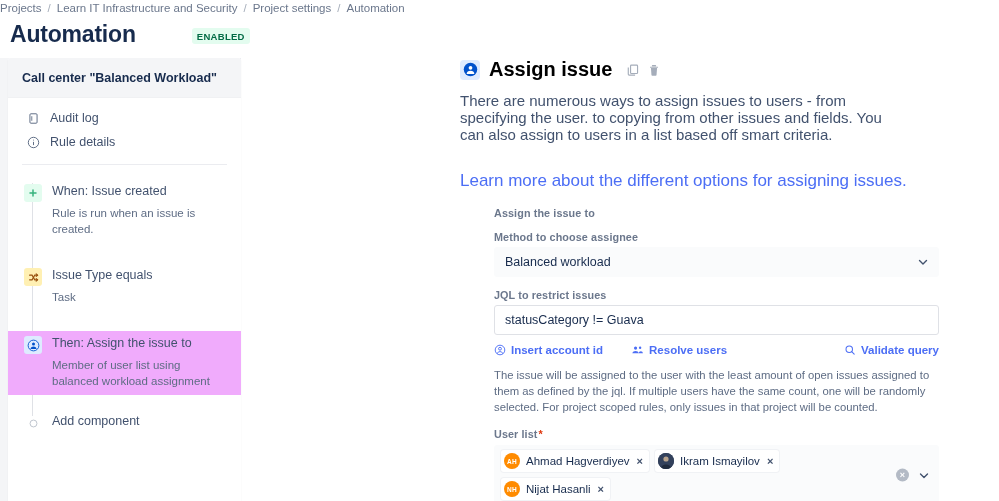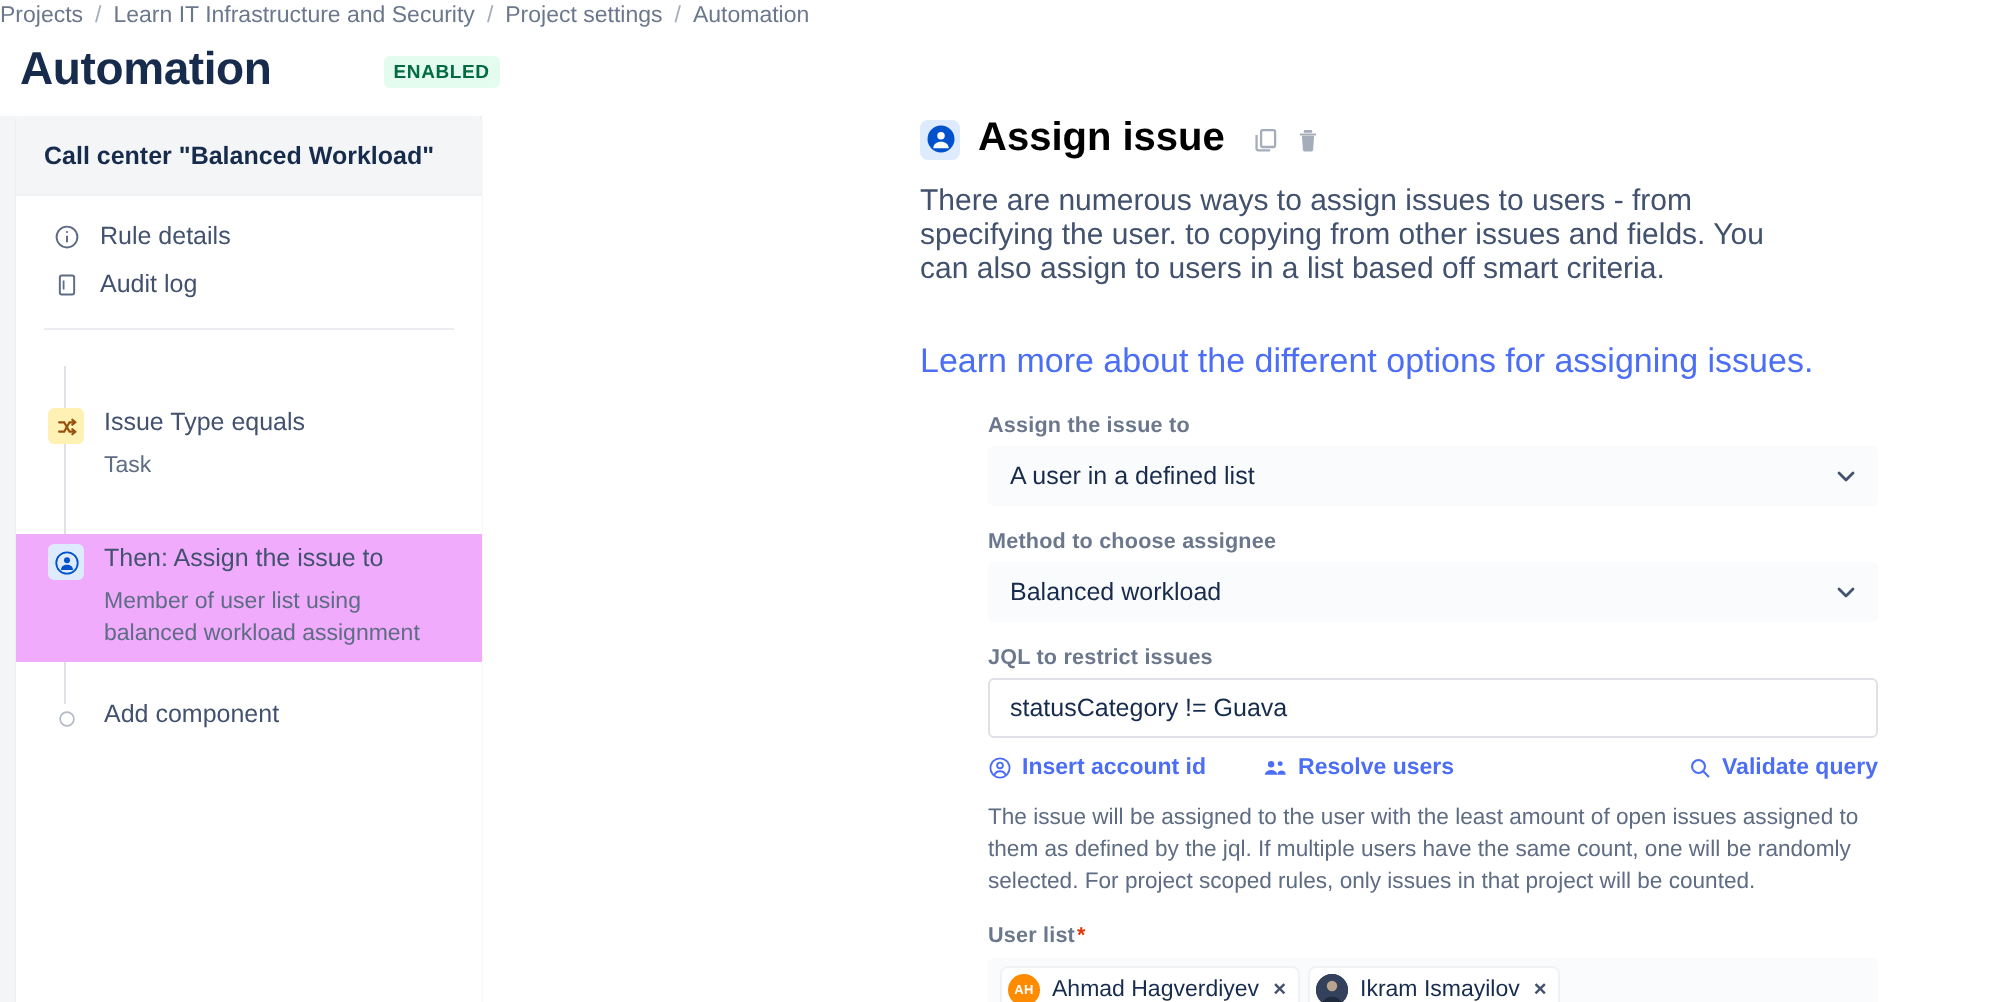--- a/index.html
+++ b/index.html
@@ -216,43 +216,55 @@
   <div class="left-panel"></div>
   <div class="left-divider"></div>
 
   <div class="rule-card">
     <div class="rule-card-head">Call center "Balanced Workload"</div>
 
     <div class="nav-list">
       <div class="nav-item">
         <span class="nav-ico">
           <svg width="13" height="13" viewBox="0 0 16 16" fill="none" stroke="currentColor" stroke-width="1.2">
+            <rect x="3.6" y="2.2" width="8.8" height="11.6" rx="1.2"></rect>
+            <line x1="5.9" y1="5.2" x2="5.9" y2="10.8" stroke-width="1.1"></line>
+          </svg>
+        </span>
+        <span>Audit log</span>
+      </div>
+      <div class="nav-item">
+        <span class="nav-ico">
+          <svg width="13" height="13" viewBox="0 0 16 16" fill="none" stroke="currentColor" stroke-width="1.2">
             <circle cx="8" cy="8" r="6.4"></circle>
             <line x1="8" y1="7.2" x2="8" y2="11.2"></line>
             <circle cx="8" cy="4.9" r="0.65" fill="currentColor" stroke="none"></circle>
           </svg>
         </span>
         <span>Rule details</span>
       </div>
-      <div class="nav-item">
-        <span class="nav-ico">
-          <svg width="13" height="13" viewBox="0 0 16 16" fill="none" stroke="currentColor" stroke-width="1.2">
-            <rect x="3.6" y="2.2" width="8.8" height="11.6" rx="1.2"></rect>
-            <line x1="5.9" y1="5.2" x2="5.9" y2="10.8" stroke-width="1.1"></line>
-          </svg>
-        </span>
-        <span>Audit log</span>
-      </div>
     </div>
 
     <div class="hr"></div>
 
     <div class="chain">
       <div class="chain-line"></div>
 
+      <div class="node">
+        <span class="node-ico ico-when">
+          <svg width="10" height="10" viewBox="0 0 12 12" stroke="currentColor" stroke-width="1.8" stroke-linecap="round">
+            <line x1="6" y1="2.4" x2="6" y2="9.6"></line>
+              <line x1="2.4" y1="6" x2="9.6" y2="6"></line>
+          </svg>
+        </span>
+        <div class="node-body">
+          <div class="node-title">When: Issue created</div>
+          <div class="node-sub">Rule is run when an issue is created.</div>
+        </div>
+      </div>
 
       <div class="node-gap"></div>
 
       <div class="node">
         <span class="node-ico ico-cond">
           <svg width="11" height="11" viewBox="0 0 14 14" fill="none" stroke="currentColor" stroke-width="1.4" stroke-linecap="round">
             <path d="M2 4 H5.2 L8.6 10 H12"></path>
             <path d="M2 10 H5.2 L8.6 4 H12"></path>
             <path d="M10.4 2.4 L12.2 4 L10.4 5.6"></path>
             <path d="M10.4 8.4 L12.2 10 L10.4 11.6"></path>
@@ -323,26 +335,20 @@
       </span>
     </div>
 
     <div class="rp-desc">There are numerous ways to assign issues to users - from specifying the user. to copying from other issues and fields. You can also assign to users in a list based off smart criteria.</div>
     <a class="rp-link" href="#">Learn more about the different options for assigning issues.</a>
 
     <div class="form">
 
       <div class="field">
         <label class="flabel">Assign the issue to</label>
-        <div class="select-box">
-          <span>A user in a defined list</span>
-          <svg class="chev" viewBox="0 0 12 12" fill="none" stroke="currentColor" stroke-width="1.4" stroke-linecap="round" stroke-linejoin="round">
-            <polyline points="2.5,4.5 6,8 9.5,4.5"></polyline>
-          </svg>
-        </div>
       </div>
 
       <div class="field">
         <label class="flabel">Method to choose assignee</label>
         <div class="select-box">
           <span>Balanced workload</span>
           <svg class="chev" viewBox="0 0 12 12" fill="none" stroke="currentColor" stroke-width="1.4" stroke-linecap="round" stroke-linejoin="round">
             <polyline points="2.5,4.5 6,8 9.5,4.5"></polyline>
           </svg>
         </div>

